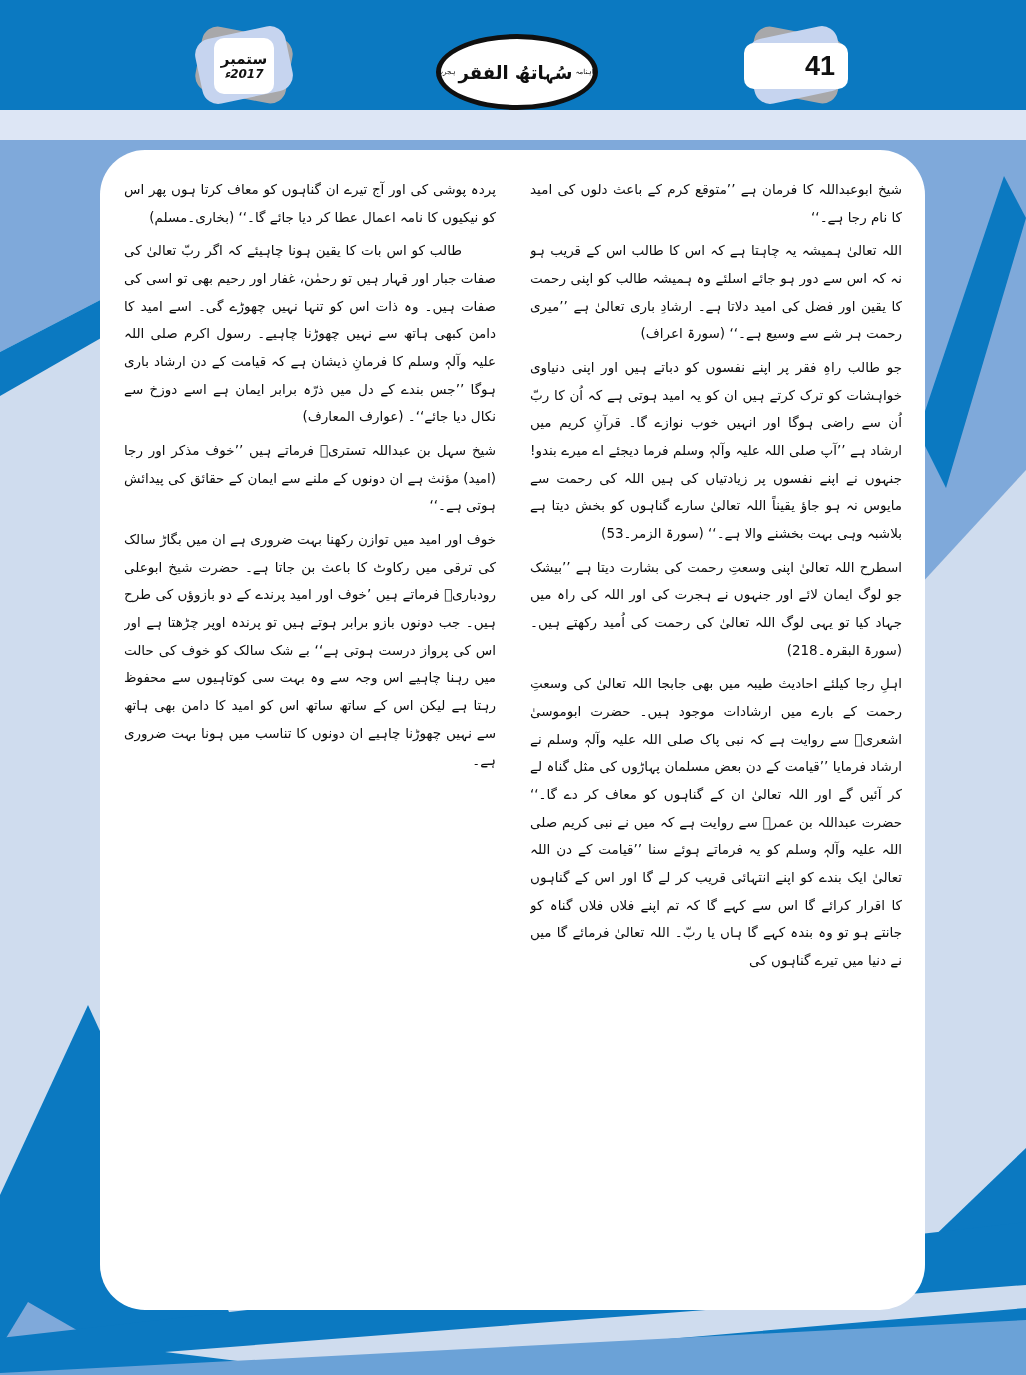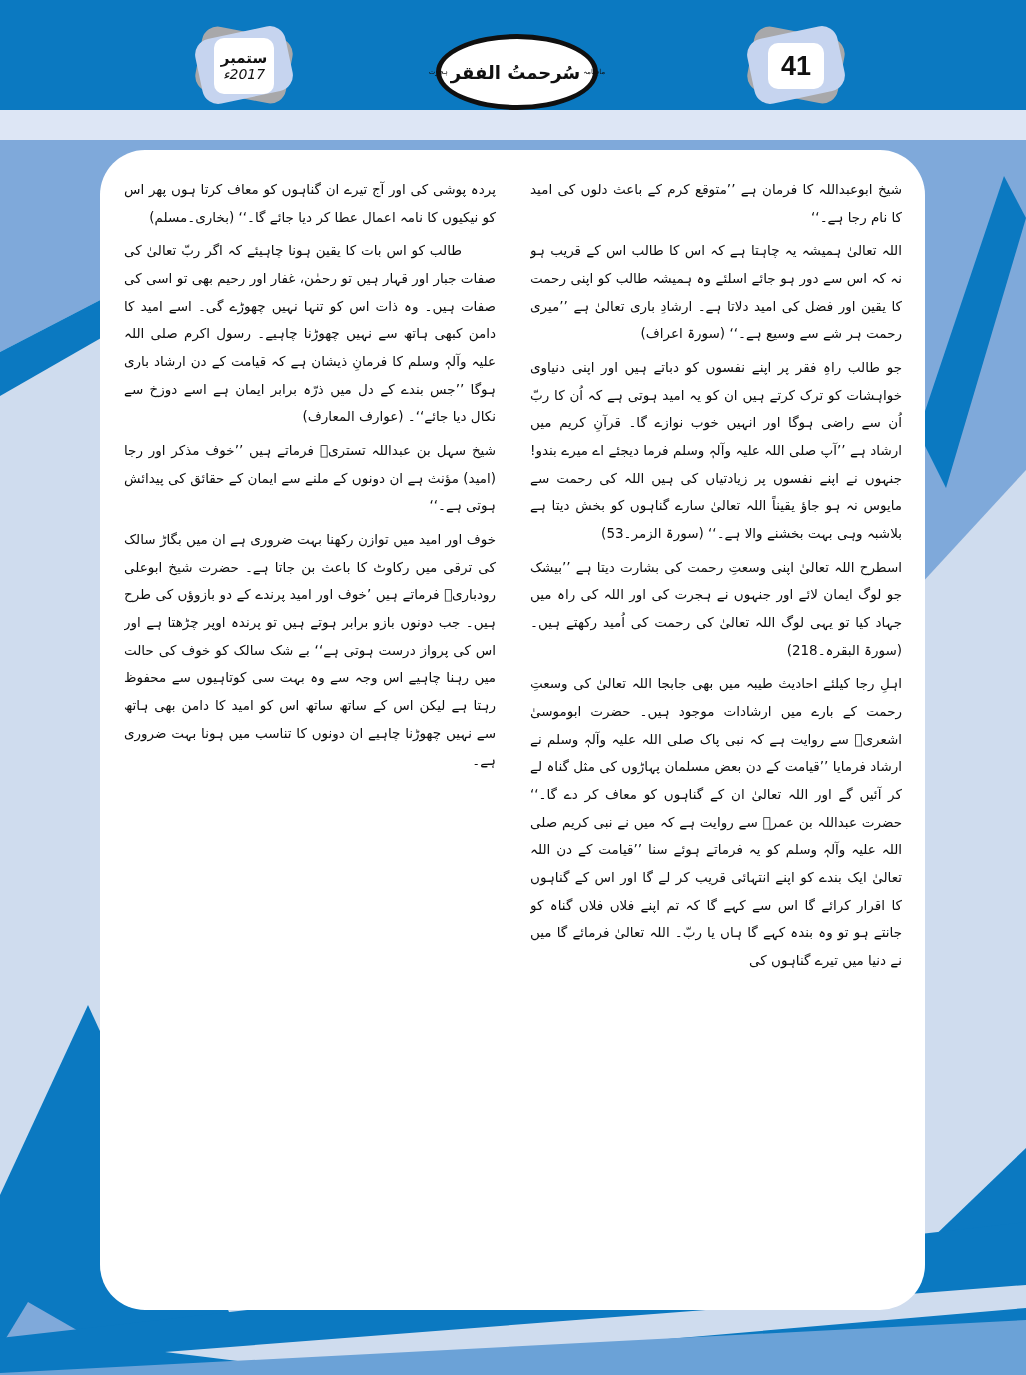--- a/index.html
+++ b/index.html
@@ -15,23 +15,23 @@
   .badge{position:absolute;width:112px;height:80px;}
   .badge .rib{position:absolute;left:10px;top:6px;width:92px;height:66px;border-radius:16px;}
   .badge .rib.gray{background:#a8a8aa;transform:rotate(11deg);}
   .badge .rib.blue{background:#c6d4ef;transform:rotate(-12deg);}
   .badge .panel{
     position:absolute;left:50%;top:50%;transform:translate(-50%,-50%);
     background:#ffffff;border-radius:10px;display:flex;flex-direction:column;
     align-items:center;justify-content:center;color:#111;
   }
   .badge.date .panel{width:60px;height:56px;text-align:right;}
-  .badge.page .panel{width:56px;height:46px;}
+  .badge.page .panel{width:56px;height:46px;padding-left:48px;}
   .badge .month{font-size:15px;font-weight:bold;direction:rtl;line-height:1.1;}
-  .badge .year{font-size:14px;font-weight:normal;font-style:italic;direction:rtl;line-height:1.1;}
+  .badge .year{font-size:12px;font-weight:bold;font-style:italic;direction:rtl;line-height:1.1;}
   .badge .num{font-size:27px;font-weight:bold;font-family:"Liberation Sans",sans-serif;}
   .badge.date{left:188px;top:26px;}
   .badge.page{left:740px;top:26px;}
   
   .masthead{
     position:absolute;left:436px;top:34px;width:152px;height:66px;
     background:#ffffff;border:5px solid #101010;border-radius:50%;
     display:flex;align-items:center;justify-content:center;direction:rtl;gap:3px;
     color:#101010;
   }
@@ -84,21 +84,21 @@
     <div class="rib gray"></div>
     <div class="rib blue"></div>
     <div class="panel">
       <span class="month">ستمبر</span>
       <span class="year">2017ء</span>
     </div>
   </div>
 
   <div class="masthead">
     <span class="pre">ماہنامہ</span>
-    <span class="main">سُرحمتُ الفقر</span>
+    <span class="main">سُہاتھُ الفقر</span>
     <span class="suf">ہجرت</span>
   </div>
 
   <div class="badge page">
     <div class="rib gray"></div>
     <div class="rib blue"></div>
     <div class="panel">
       <span class="num">41</span>
     </div>
   </div>

